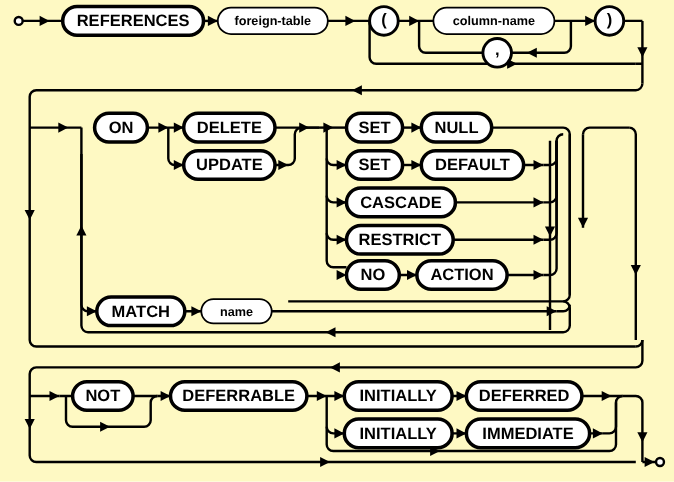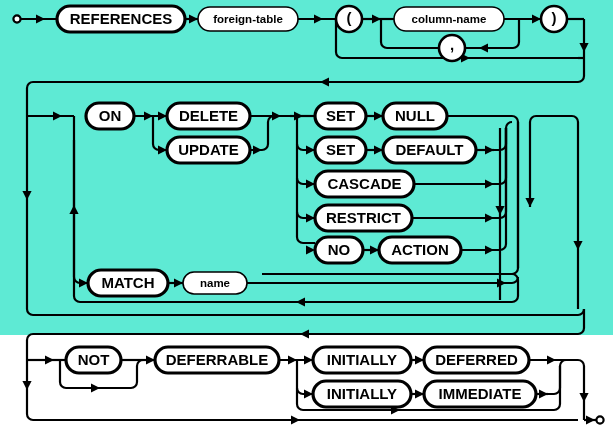--- a/index.html
+++ b/index.html
@@ -1,18 +1,18 @@
 <!DOCTYPE html>
 <html><head>
 <meta charset="utf-8">
 <style>
   html,body{margin:0;padding:0;background:#ffffff;}
   body{width:613px;height:438px;overflow:hidden;
        font-family:"Liberation Sans", sans-serif;}
-  #diagram-root{position:relative;width:613px;height:335px;background:#5eead4;}
+  #diagram-root{position:relative;width:613px;height:438px;background:#fef9c3;}
   svg#rr{display:block;width:613px;height:438px;}
   .rail{fill:none;stroke:#000;stroke-width:2.2;stroke-linecap:butt;stroke-linejoin:round;}
   .arrowhead{fill:#000;stroke:none;}
   .term{fill:#fff;stroke:#000;stroke-width:3.2;}
   .nonterm{fill:#fff;stroke:#000;stroke-width:1.6;}
   .circ-term{fill:#fff;stroke:#000;stroke-width:2.6;}
   .endcap{fill:#fff;stroke:#000;stroke-width:2.2;}
   text{font-family:"Liberation Sans", sans-serif;fill:#000;}
   .t-label{font-weight:bold;text-anchor:middle;dominant-baseline:middle;}
   .n-label{text-anchor:middle;dominant-baseline:middle;font-weight:bold;}

